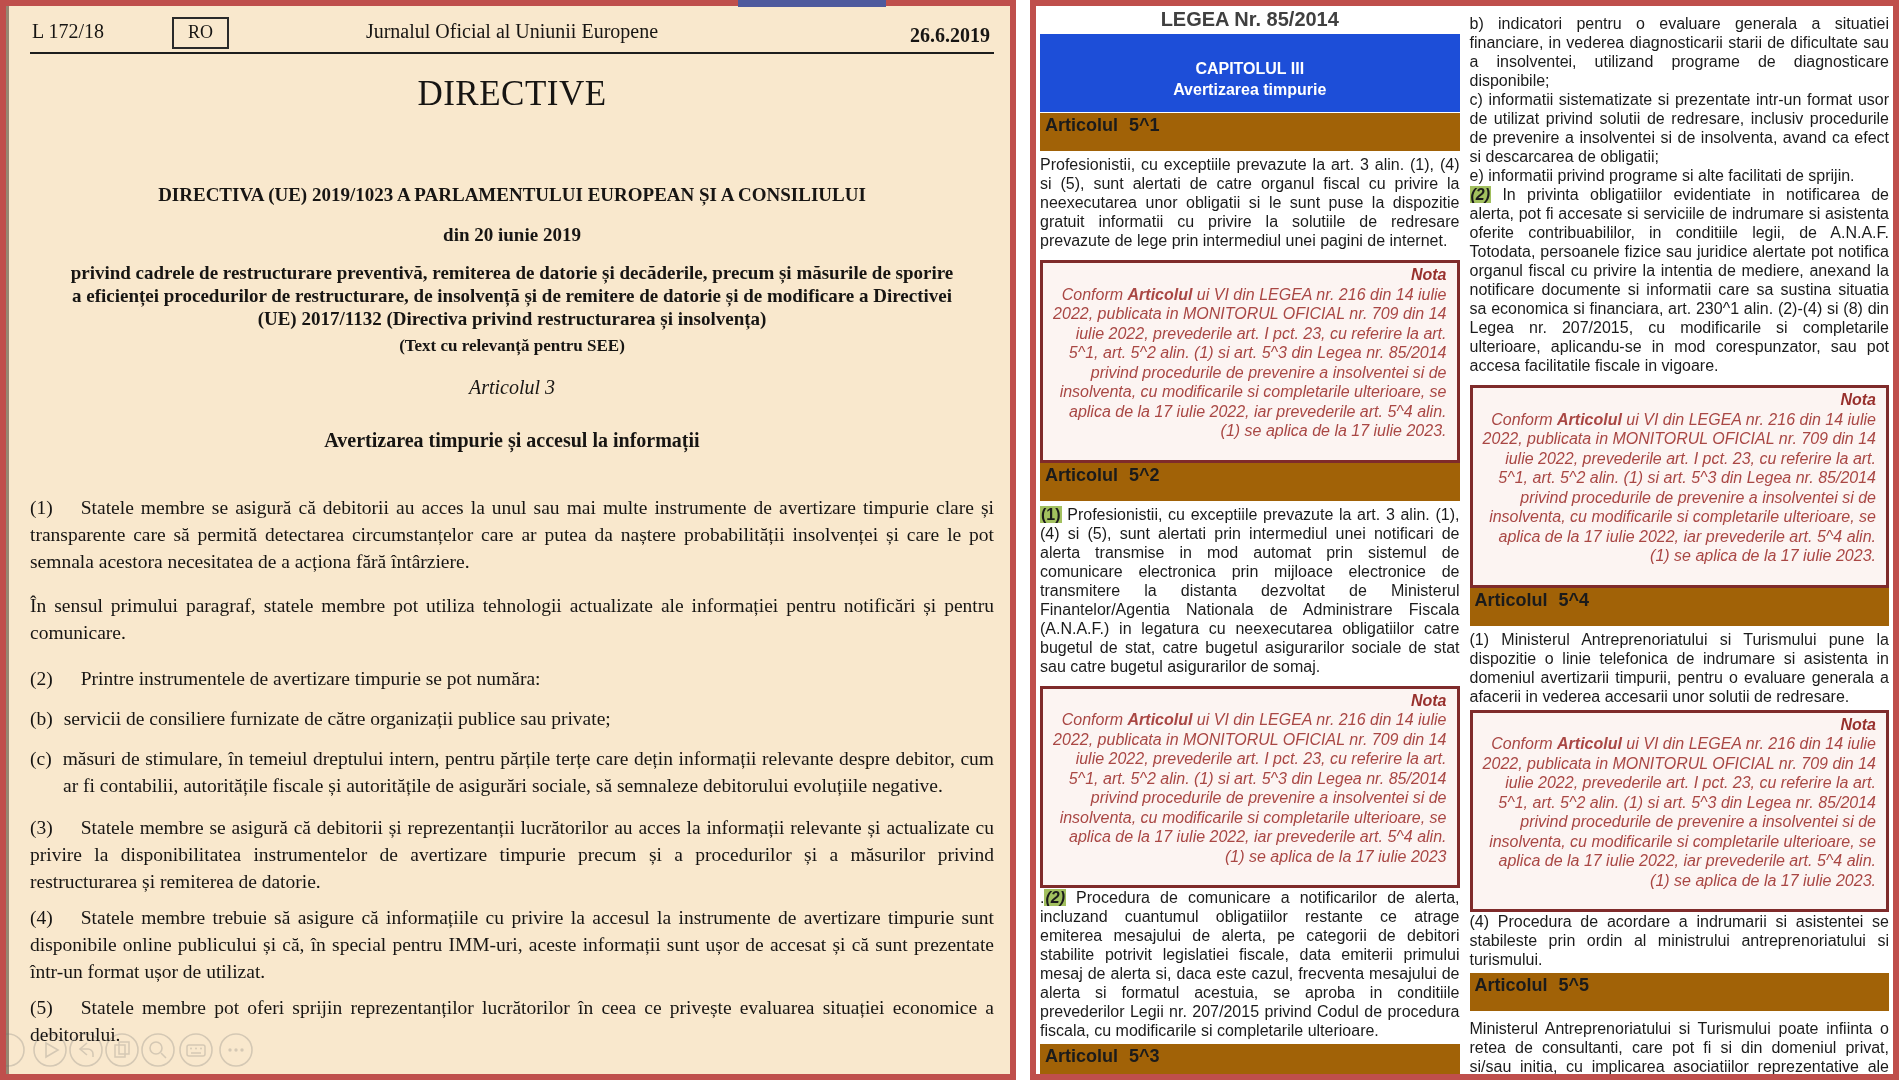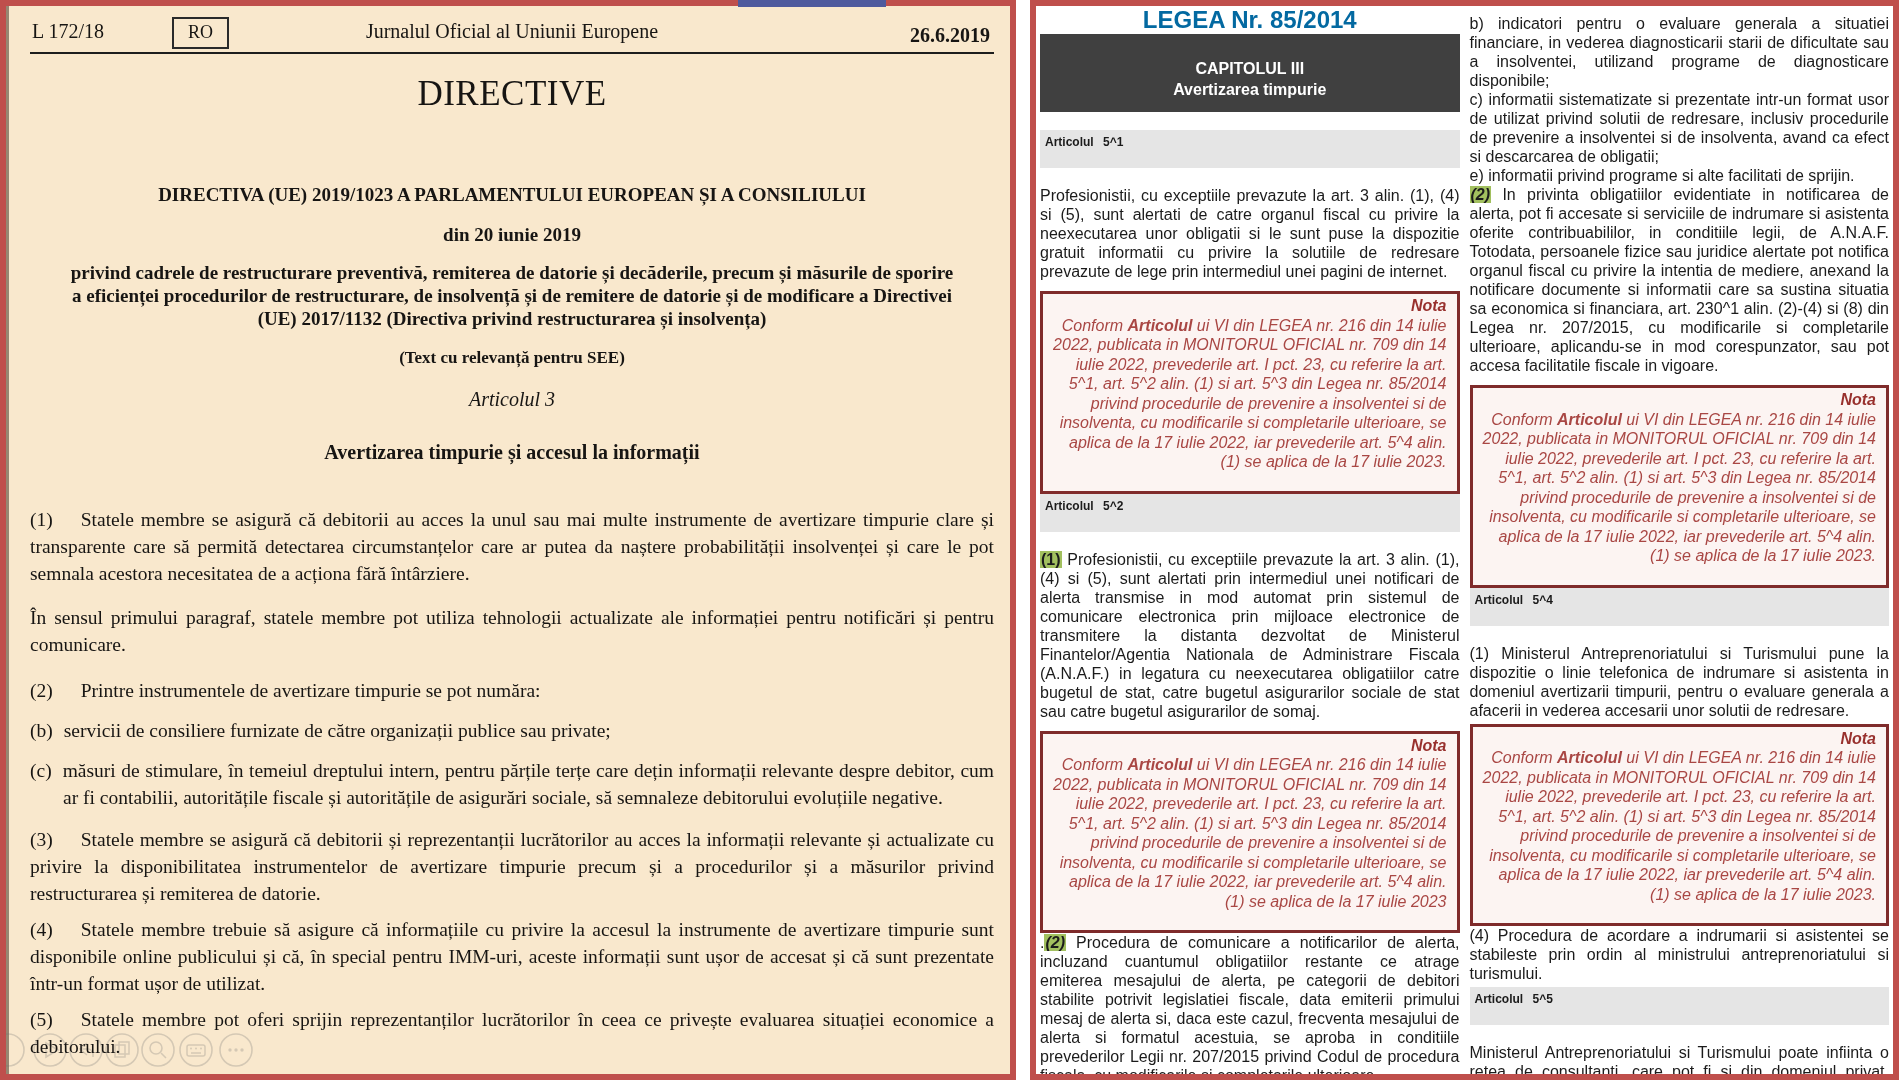--- a/index.html
+++ b/index.html
@@ -17,45 +17,45 @@
   .hp{position:absolute;left:2px;top:0;}
   .ro-box{position:absolute;left:142px;top:-1px;border:2px solid #2a2a2a;padding:0 14px 1px;font-size:18px;}
   .hj{position:absolute;left:0;right:0;text-align:center;top:0;}
   .hd{position:absolute;right:4px;top:4px;font-weight:bold;}
   .lp-rule{border:none;border-top:2px solid #1d1d1d;margin:4px 0 0;}
   .lp-h1{margin-top:26px;text-align:center;font-size:35px;letter-spacing:.5px;font-weight:400;}
   .lp-tb{font-weight:bold;text-align:center;}
   .dirtitle{margin-top:74px;font-size:19px;}
   .dirdate{margin-top:13px;font-size:19px;}
   .subject{margin-top:13px;font-size:19px;line-height:23px;padding:0 34px;}
-  .see{margin-top:14px;font-size:17px;}
+  .see{margin-top:2px;font-size:17px;}
   .artno{margin-top:15px;text-align:center;font-style:italic;font-size:20px;}
   .arttitle{margin-top:26px;font-size:20px;}
   .lp-p{text-align:justify;margin:0;}
   .mt-p1{margin-top:40px;} .mt-p2{margin-top:17px;} .mt-p3{margin-top:19px;}
   .mt-pa{margin-top:19px;} .mt-pl{margin-top:13px;} .mt-p4{margin-top:15px;} .mt-p5{margin-top:9px;}
   .pnum{margin-right:28px;}
   .lp-letter{padding-left:33px;text-indent:-33px;}
   .lnum{margin-right:11px;}
 
   
   .float-icons{position:absolute;left:0;bottom:6px;height:40px;z-index:1;opacity:.26;}
   .fic{position:absolute;bottom:0;}
   .fic svg{display:block;}
 
   
   .rp{position:absolute;left:1030px;top:0;width:869px;height:1080px;background:#ffffff;
       border:6px solid #bf4f4c;font-family:"Liberation Sans",sans-serif;color:#1b1b1b;overflow:hidden;}
   .rp-inner{display:flex;gap:10px;padding:2px 4px;font-size:16px;line-height:19px;}
   .col{flex:1;min-width:0;}
-  .law-title{color:#0369a1;font-weight:bold;font-size:24px;text-align:center;padding:2px 0 5px;}
-  .chapter-box{background:#404040;color:#ffffff;text-align:center;font-weight:bold;
+  .law-title{color:#404040;font-weight:bold;font-size:20px;text-align:center;padding:2px 0 5px;}
+  .chapter-box{background:#1d4ed8;color:#ffffff;text-align:center;font-weight:bold;
                padding:24px 11px 12px;font-size:16px;line-height:21px;}
-  .art-bar{background:#e5e5e5;font-weight:bold;font-size:12px;word-spacing:6px;
-           padding:3px 5px 16px;margin:18px 0;}
+  .art-bar{background:#a16207;font-weight:bold;font-size:18px;word-spacing:6px;
+           padding:3px 5px 16px;margin:1px 0;}
   .rp-p{text-align:justify;margin:4px 0;}
   .rp-item{text-align:justify;margin:0;}
   .hl{background:#a2c05f;font-weight:bold;padding:0 1px;}
   .hl-it{font-style:italic;}
   .nota{border:3px solid #7f2b2b;background:#fcf4f2;color:#a94744;font-style:italic;
         text-align:right;padding:2px 10px 19px;margin:10px 0 0;font-size:16px;line-height:19.5px;}
   .nlbl{font-weight:bold;color:#98302d;}
   .nb{font-weight:bold;}
   .tight{margin-top:0;}
 </style>

